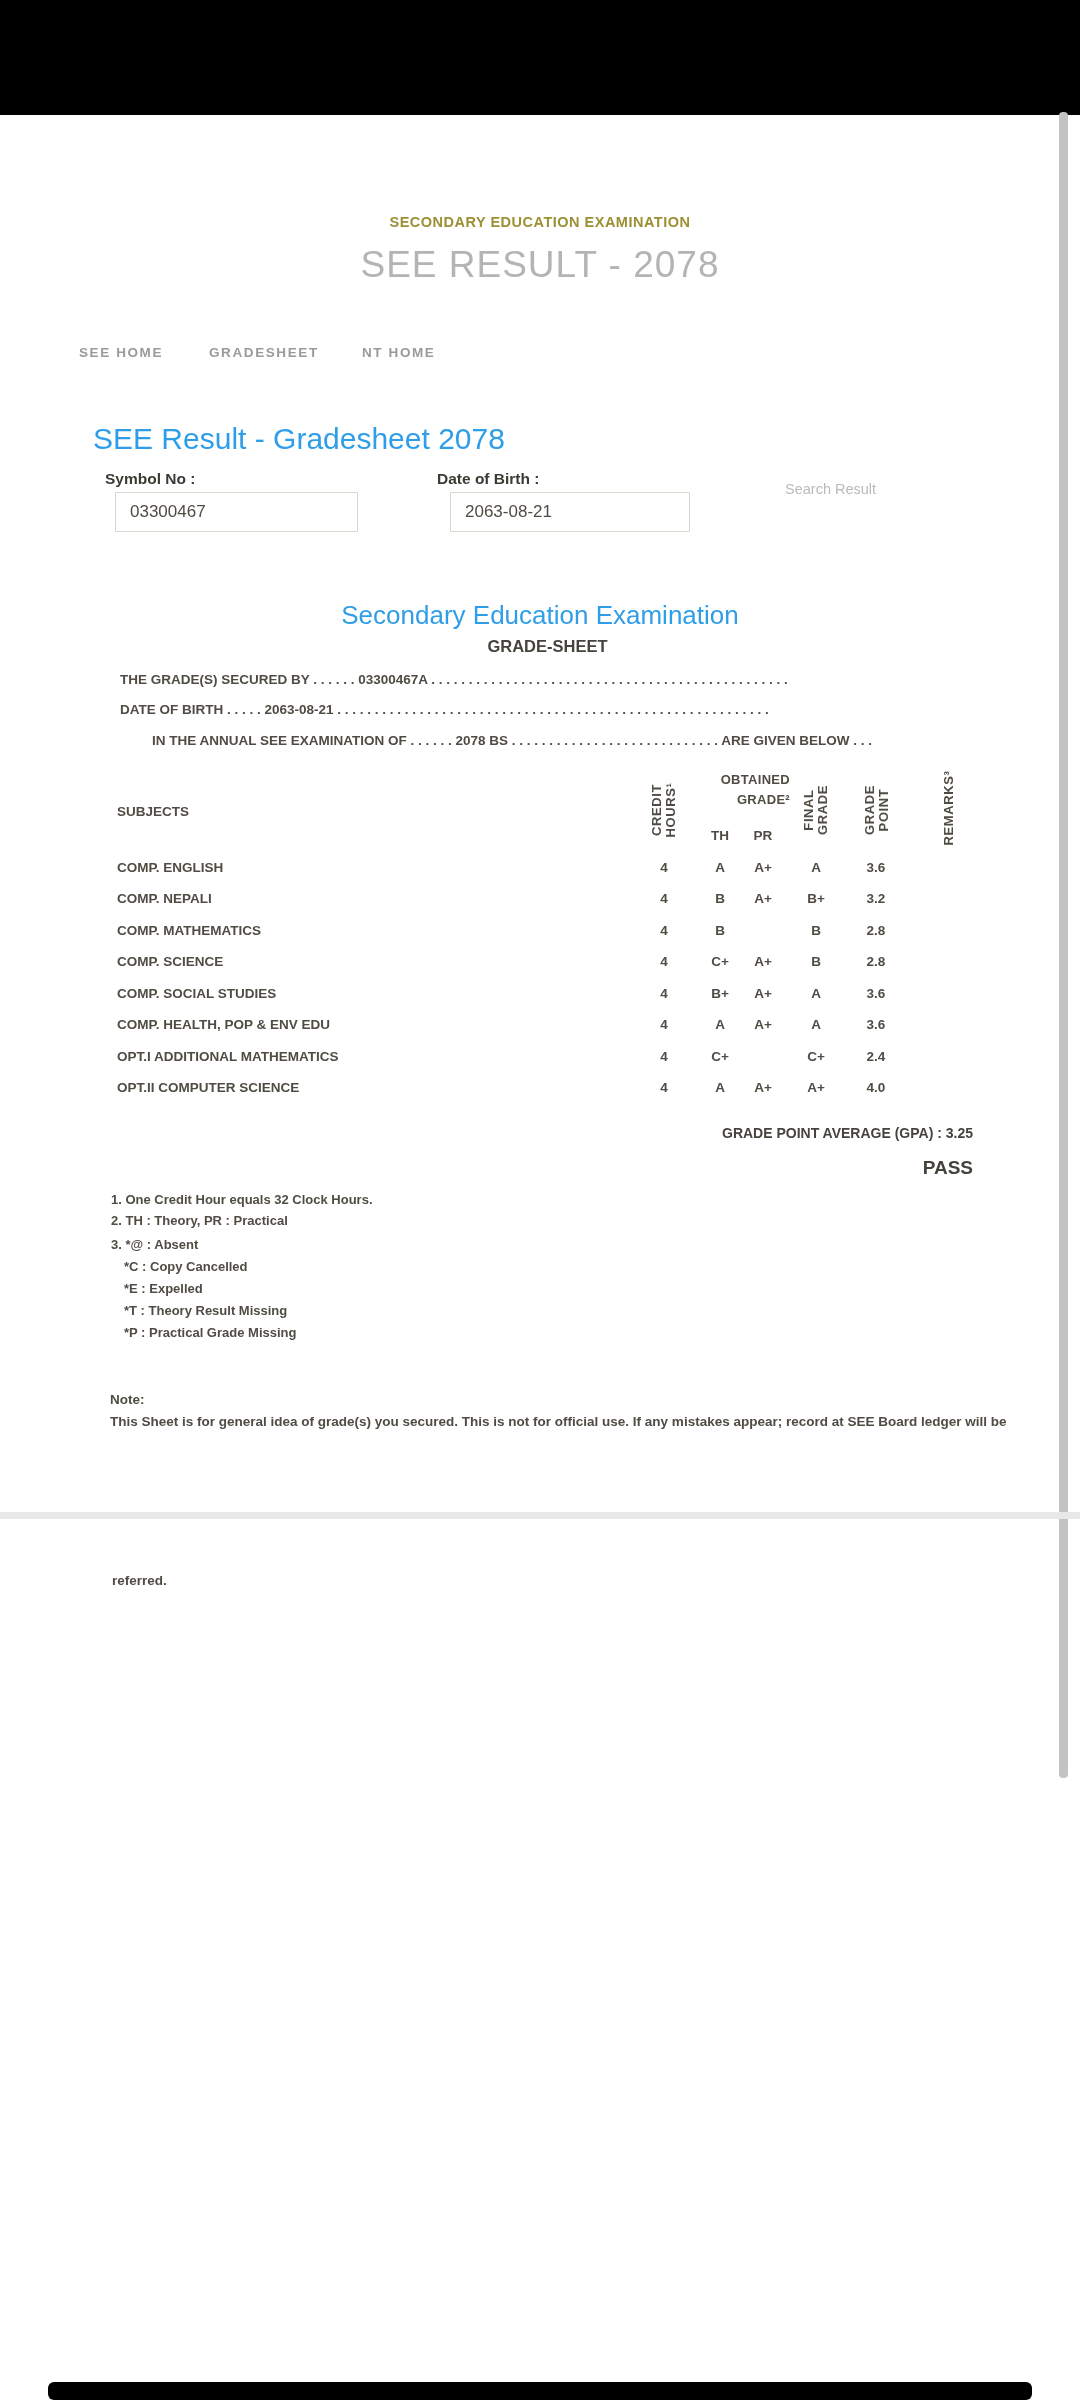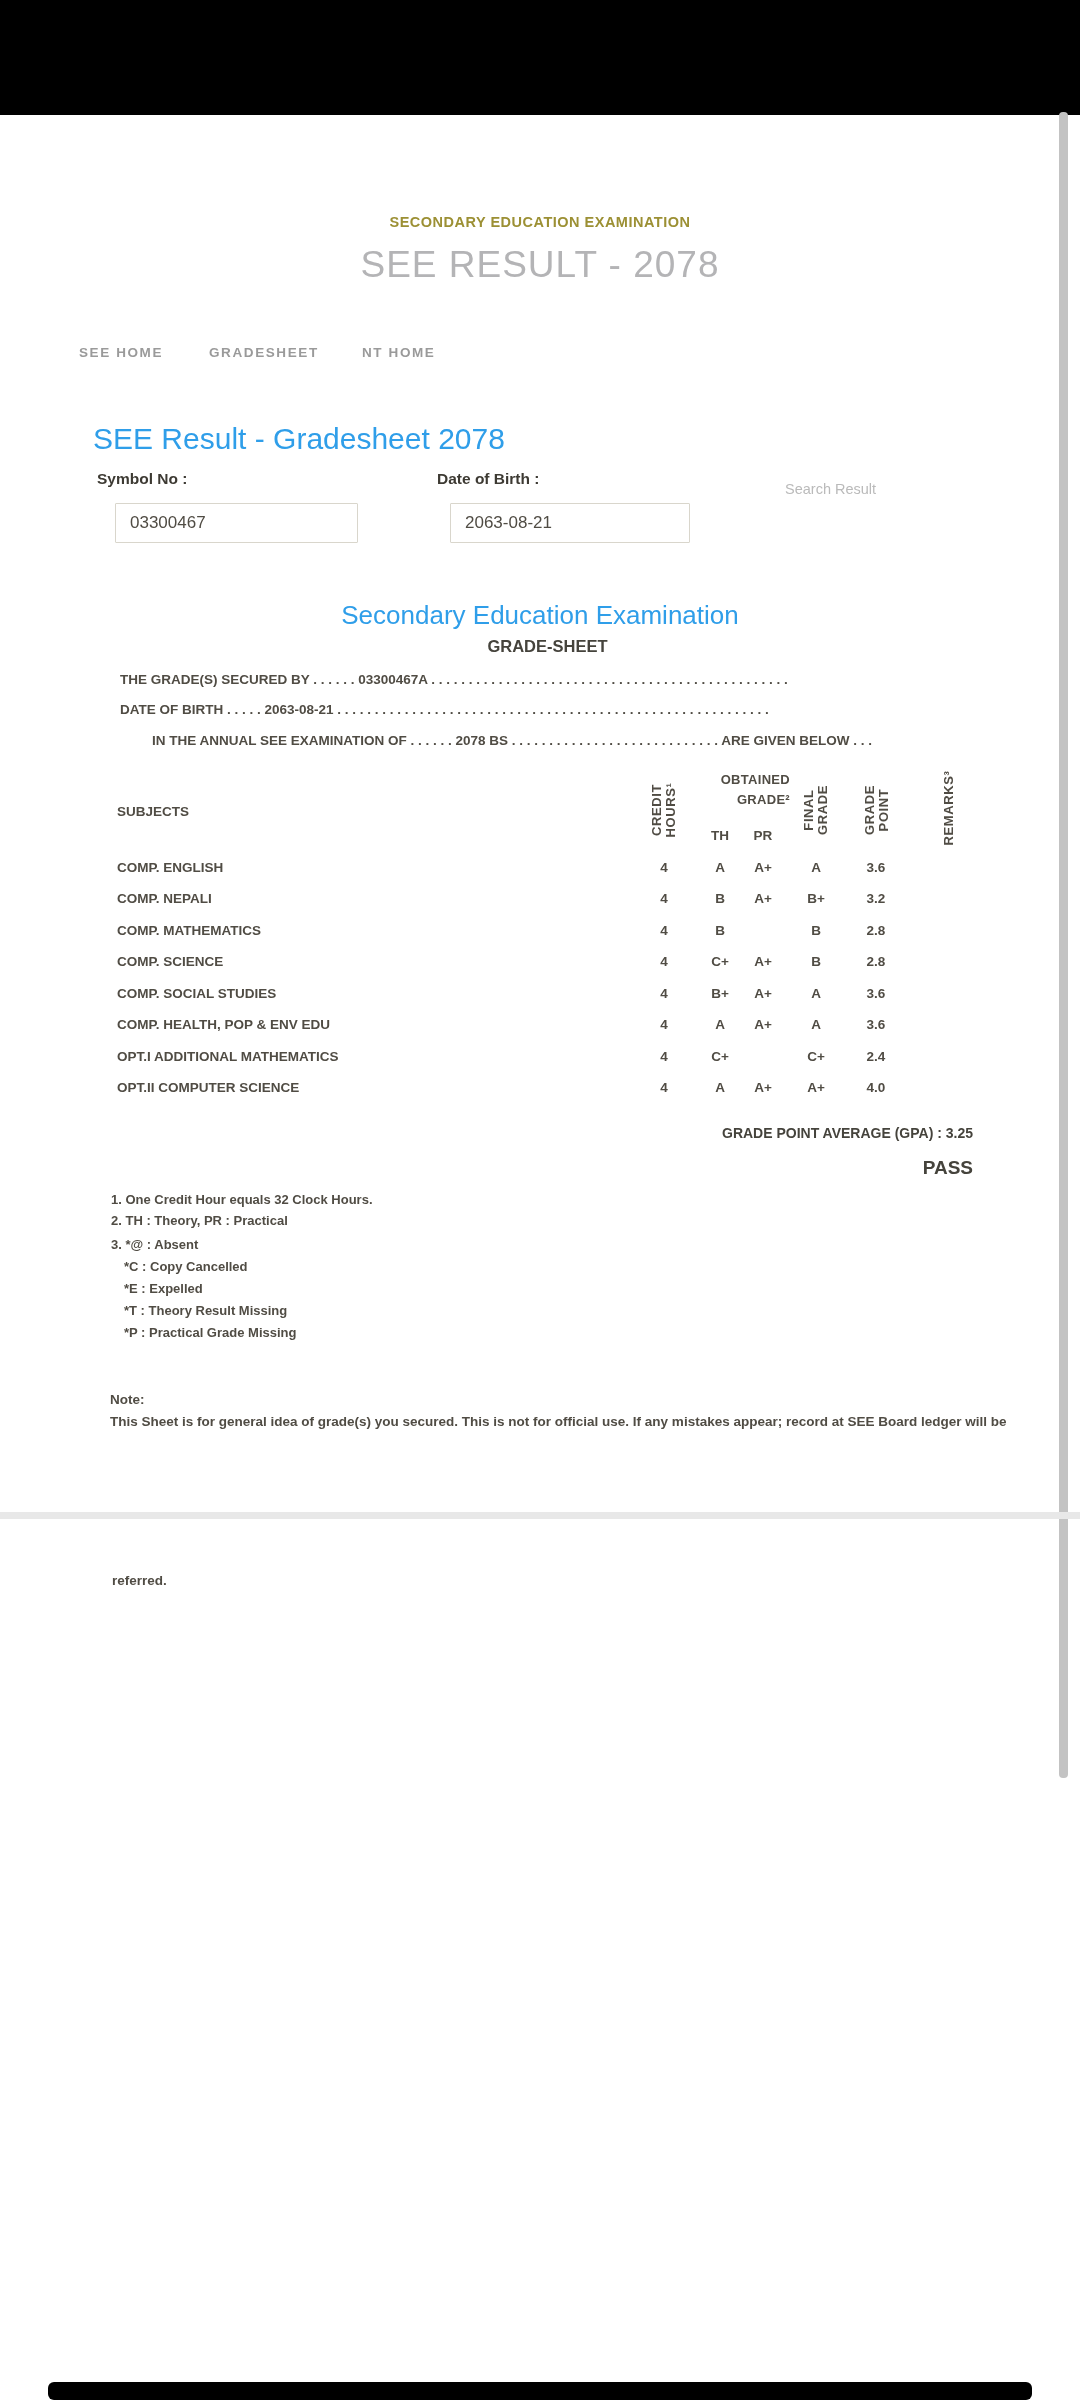--- a/index.html
+++ b/index.html
@@ -16,24 +16,24 @@
   .site-title{left:0;top:176px;width:1080px;text-align:center;font-size:28px;color:#7a7a7a;}
   .site-subtitle{left:0;top:214px;width:1080px;text-align:center;font-size:14.5px;font-weight:bold;
                  color:#9c9034;letter-spacing:.5px;}
   .banner-title{left:0;top:244px;width:1080px;text-align:center;font-size:37px;color:#b4b4b6;letter-spacing:1px;}
   
   .nav-item{top:345px;font-size:13.5px;font-weight:600;color:#9a9a9a;letter-spacing:1.6px;cursor:pointer;}
   #nav-see-home{left:79px;} #nav-gradesheet{left:209px;} #nav-nt-home{left:362px;}
   
   .section-title{left:93px;top:422px;font-size:30px;color:#2f9ee9;}
   .field-label{top:470px;font-size:15.5px;font-weight:bold;color:#3d3a33;}
-  #symbol-label{left:97px;text-align:center;} #dob-label{left:437px;}
+  #symbol-label{left:105px;text-align:center;} #dob-label{left:437px;}
   .text-input{position:absolute;top:492px;height:40px;border:1px solid #d9d6cc;background:#fff;
               font-family:"Liberation Sans",sans-serif;font-size:17px;color:#504c44;
-              padding:0 0 0 14px;box-sizing:border-box;border-radius:1px;margin-top:11px;}
+              padding:0 0 0 14px;box-sizing:border-box;border-radius:1px;}
   #symbol-input{left:115px;width:243px;} #dob-input{left:450px;width:240px;}
   .search-btn{left:785px;top:481px;font-size:14.5px;color:#bababa;background:none;border:none;
               font-family:"Liberation Sans",sans-serif;cursor:pointer;padding:0;}
   
   .gs-heading{left:0;top:600px;width:1080px;text-align:center;font-size:26px;color:#2f9ee9;}
   .gs-subheading{left:0;top:637px;width:1095px;text-align:center;font-size:16.5px;font-weight:bold;color:#45433c;}
   .doc{font-size:13.5px;font-weight:bold;color:#504c44;white-space:nowrap;}
   .dotline{left:120px;overflow:hidden;}
   #line-secured{top:672px;width:672px;} #line-dob{top:702px;width:652px;} #line-exam{top:733px;padding-left:32px;}
   

